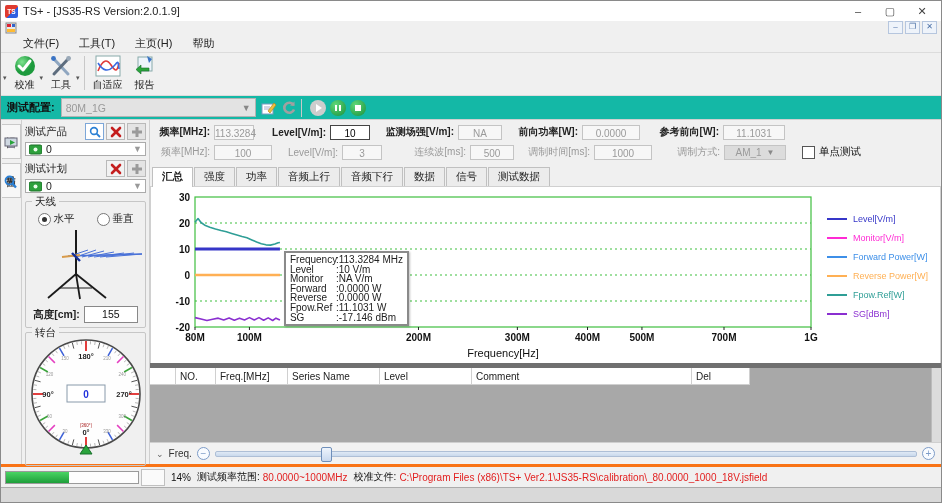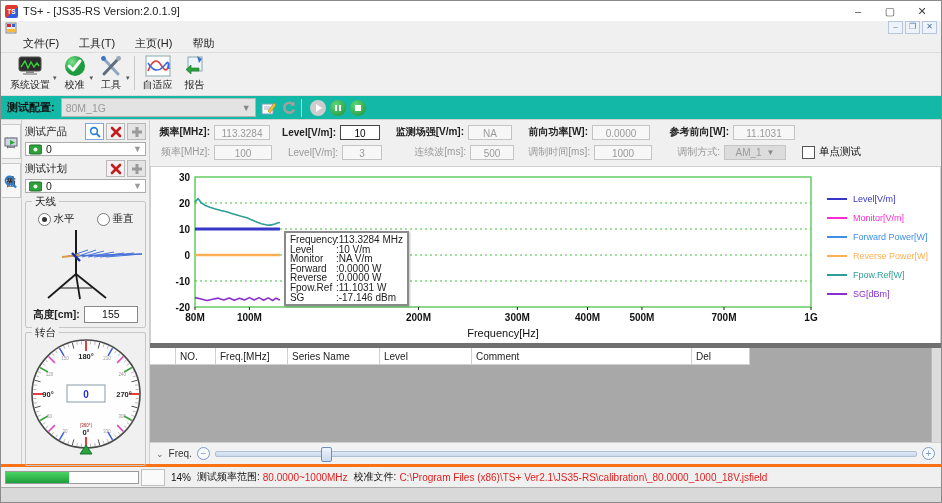--- a/index.html
+++ b/index.html
@@ -131,31 +131,20 @@
   </div>
 
   <div class="menubar">
       <div class="menu-item">文件(F)</div>
       <div class="menu-item">工具(T)</div>
       <div class="menu-item">主页(H)</div>
       <div class="menu-item">帮助</div>
     </div>
 
   <div class="toolbar">
-      <div class="tb-item">
-        <span class="tb-icon">
-          <svg width="26" height="22">
-            <rect x="2" y="2" width="22" height="14" rx="2" fill="#2b2b2b" stroke="#555"></rect>
-            <polyline points="4,12 8,6 11,13 14,7 17,12 20,8 22,11" fill="none" stroke="#35d13a" stroke-width="1.4"></polyline>
-            <rect x="9" y="16" width="8" height="2" fill="#888"></rect>
-            <rect x="6" y="18" width="14" height="2" fill="#aaa"></rect>
-          </svg>
-        </span>
-        <span class="tb-label">系统设置</span>
-      </div>
       <span class="tb-arrow">▾</span>
       <div class="tb-item">
         <span class="tb-icon">
           <svg width="24" height="22">
             <circle cx="12" cy="11" r="10" fill="url(#gg)"></circle>
             <defs>
               <radialGradient id="gg" cx="35%" cy="30%">
                 <stop offset="0%" stop-color="#7ee48f"></stop>
                 <stop offset="100%" stop-color="#1d9a3d"></stop>
               </radialGradient>
@@ -459,21 +448,21 @@
             <text x="59" y="63" text-anchor="middle" font-size="10" font-weight="bold" fill="#2233dd">0</text>
             <polygon points="53,119 65,119 59,110" fill="#2aa43c" stroke="#17702a"></polygon>
           </svg>
       </div>
     </div>
 
     <div class="content">
       <div class="params">
         <div class="prow" id="prow1">
             <span class="plabel strong" style="width: 60px;">频率[MHz]:</span>
-            <span class="pinput" style="width: 56px; margin-right: 6px;"><span>113.3284</span></span>
+            <span class="pinput" style="width: 40px; margin-right: 12px;"><span>113.3284</span></span>
             <span class="plabel strong" style="width: 64px;">Level[V/m]:</span>
             <span class="pinput on" style="width: 40px; margin-right: 6px;"><span>10</span></span>
             <span class="plabel strong" style="width: 82px;">监测场强[V/m]:</span>
             <span class="pinput" style="width: 44px; margin-right: 6px;"><span>NA</span></span>
             <span class="plabel strong" style="width: 74px;">前向功率[W]:</span>
             <span class="pinput" style="width: 58px; margin-right: 17px;"><span>0.0000</span></span>
             <span class="plabel strong" style="width: 66px;">参考前向[W]:</span>
             <span class="pinput" style="width: 62px; margin-right: 6px;"><span>11.1031</span></span>
           </div>
         <div class="prow" id="prow2">
@@ -490,20 +479,30 @@
               <span>AM_1</span>
               <span class="chev">▼</span>
             </span>
             <span class="chk-wrap">
               <span class="chk"></span>
               <span class="chk-label">单点测试</span>
             </span>
           </div>
       </div>
 
+      <div class="tabstrip">
+          <div class="tab sel">汇总</div>
+          <div class="tab">强度</div>
+          <div class="tab">功率</div>
+          <div class="tab">音频上行</div>
+          <div class="tab">音频下行</div>
+          <div class="tab">数据</div>
+          <div class="tab">信号</div>
+          <div class="tab">测试数据</div>
+        </div>
 
       <div class="chart-panel">
         <div class="chart-wrap">
           <svg id="chart" width="668" height="176">
               <text x="39" y="13.5" text-anchor="end" font-size="10" font-weight="bold" fill="#111">30</text>
               <line x1="44" y1="36" x2="660" y2="36" stroke="#3fbf3f" stroke-width="1" stroke-dasharray="2,3"></line>
               <text x="39" y="39.5" text-anchor="end" font-size="10" font-weight="bold" fill="#111">20</text>
               <line x1="44" y1="62" x2="660" y2="62" stroke="#3fbf3f" stroke-width="1" stroke-dasharray="2,3"></line>
               <text x="39" y="65.5" text-anchor="end" font-size="10" font-weight="bold" fill="#111">10</text>
               <line x1="44" y1="88" x2="660" y2="88" stroke="#3fbf3f" stroke-width="1" stroke-dasharray="2,3"></line>

